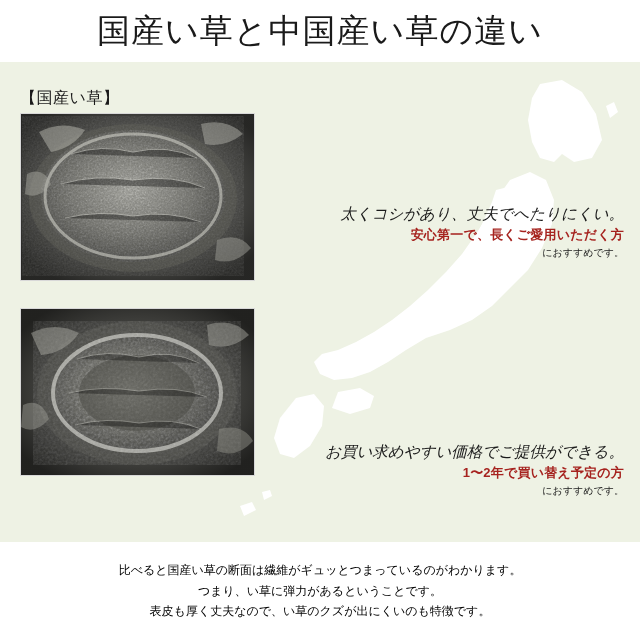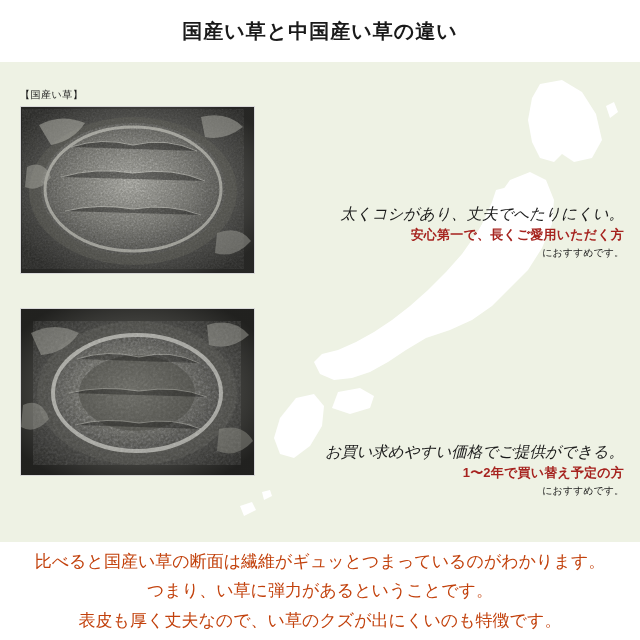--- a/index.html
+++ b/index.html
@@ -27,26 +27,25 @@
     left: 0;
     top: 0;
     width: 640px;
     height: 62px;
     display: flex;
     align-items: center;
     justify-content: center;
     background: #ffffff;
   }
   .title-text {
-    font-size: 20px;
+    font-size: 33px;
     letter-spacing: 1px;
     color: #1a1a1a;
     font-family: "Liberation Serif", "DejaVu Serif", serif;
     white-space: nowrap;
-    font-weight: bold;
   }
 
   
   .panel {
     position: absolute;
     left: 0;
     top: 62px;
     width: 640px;
     height: 480px;
     background: #eef2e4;
@@ -66,21 +65,21 @@
 
   
   .photo-block {
     position: absolute;
     left: 20px;
   }
   .photo-block.first { top: 26px; }
   .photo-block.second { top: 246px; }
 
   .photo-caption {
-    font-size: 10px;
+    font-size: 16px;
     color: #1a1a1a;
     margin-bottom: 4px;
     letter-spacing: 0.5px;
     font-family: "Liberation Sans", sans-serif;
   }
   .photo {
     width: 235px;
     height: 168px;
     position: relative;
     overflow: hidden;
@@ -132,22 +131,22 @@
     top: 542px;
     width: 640px;
     height: 98px;
     background: #ffffff;
     display: flex;
     flex-direction: column;
     align-items: center;
     justify-content: center;
   }
   .footer-line {
-    font-size: 17px;
-    color: #c2410c;
+    font-size: 12px;
+    color: #000000;
     line-height: 1.72;
     white-space: nowrap;
     font-family: "Liberation Serif", "DejaVu Serif", serif;
   }
 </style>
 </head>
 <body>
 
 <div class="page">
 

